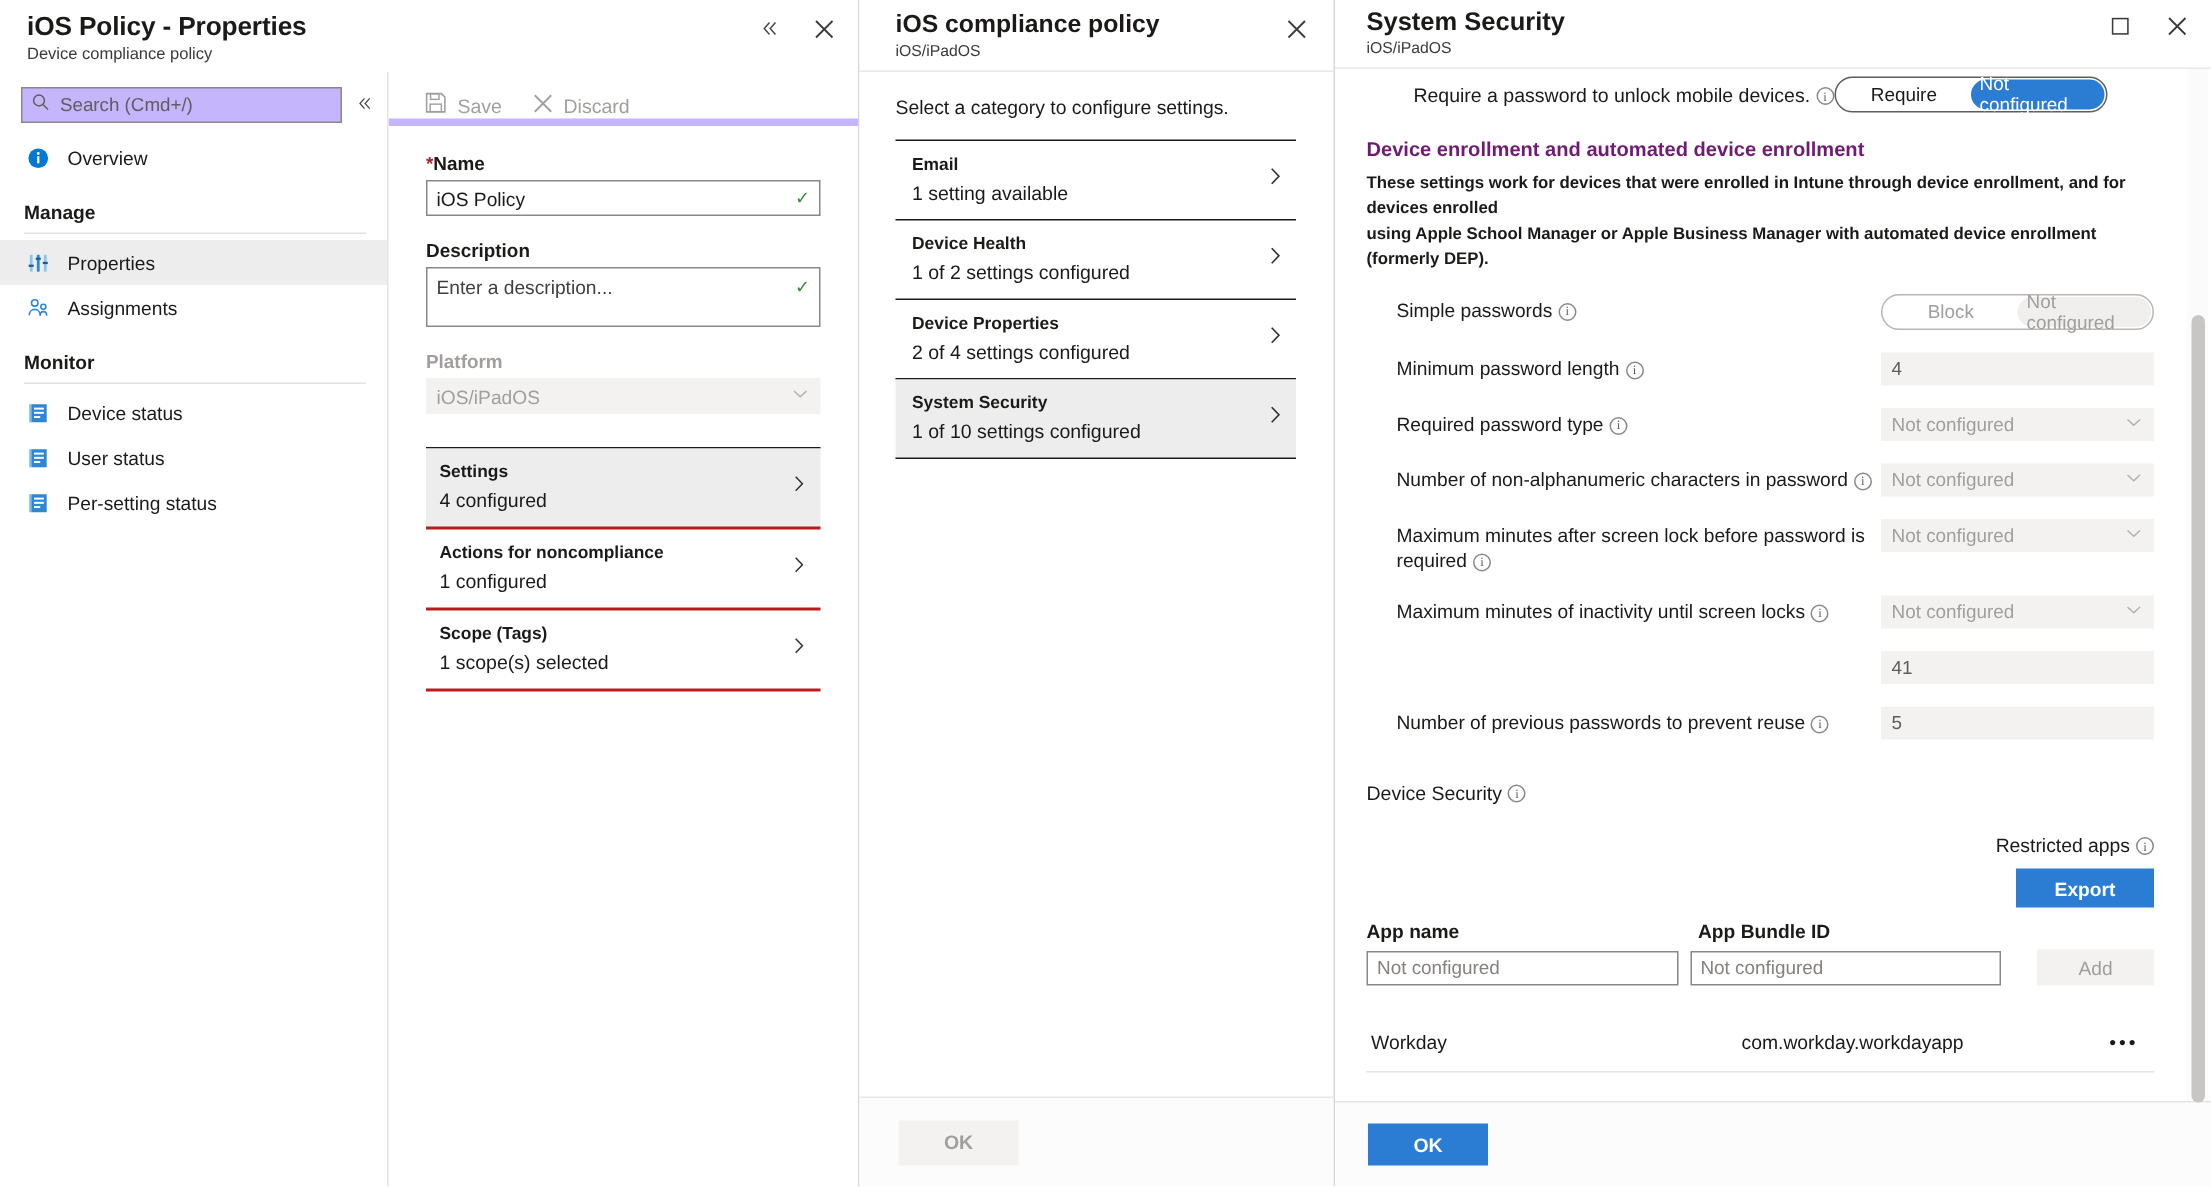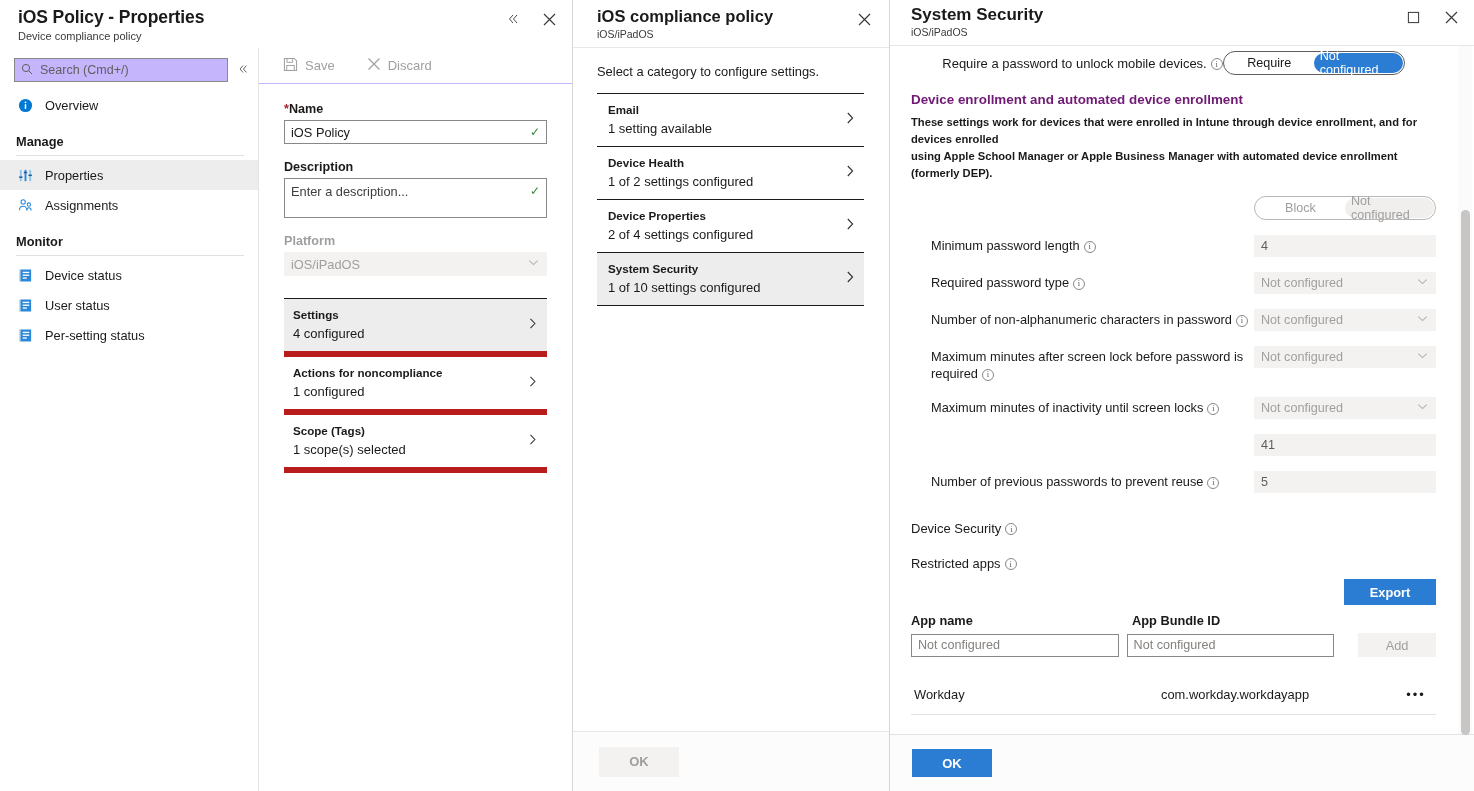--- a/index.html
+++ b/index.html
@@ -33,40 +33,40 @@
 
   .nav-item { height: 30px; display:flex; align-items:center; gap: 11px; padding-left: 16px;
               font-size: 12.8px; color:#1b1a19; cursor:pointer; }
   .nav-item.selected { background:#ededed; }
   .nav-item .ico { width:18px; height:18px; display:flex; align-items:center; justify-content:center; flex:0 0 18px;}
   .nav-group { font-size: 12.8px; font-weight:700; color:#1b1a19; padding: 14px 0 4px 16px; }
   .nav-rule { height:1px; background:#e1e1e1; margin: 2px 14px 4px 16px; }
   .nav-sp { height: 8px; }
 
   .form { flex:1; display:flex; flex-direction:column; min-width:0; }
-  .cmdbar { height: 36px; display:flex; align-items:center; gap: 32px; padding-left: 24px;
-            border-bottom:1px solid #c4b5fd; }
+  .cmdbar { height: 36px; display:flex; align-items:flex-end; gap: 20px; padding-left: 24px;
+            border-bottom:5px solid #c4b5fd; }
   .cmd { display:flex; align-items:center; gap:7px; font-size: 13px; color:#a19f9d; cursor:default; }
   .form-body { padding: 18px 25px 0 25px; }
   .lbl { font-size: 12.6px; font-weight:600; color:#1b1a19; margin-bottom: 4px; }
   .lbl .req { color:#a4262c; font-weight:700; }
   .lbl.dim { color:#a19f9d; }
   .tbox { width: 263px; height: 24px; border:1px solid #8a8886; background:#fff;
           display:flex; align-items:center; padding: 0 6px; font-size: 12.8px; }
   .tbox.area { height: 40px; align-items:flex-start; padding-top: 5px; }
   .tbox .val { flex:1; color:#1b1a19; }
   .tbox .val.ph { color:#404040; }
   .tick { color:#3a8a3a; font-size: 12px; }
   .fld-gap { height: 16px; }
   .sel-disabled { width: 263px; height: 24px; background:#f3f2f1; border:1px solid transparent;
                   display:flex; align-items:center; padding: 0 6px; font-size: 12.8px; color:#a19f9d; }
   .sel-disabled .chev { margin-left:auto; color:#b3b0ad; }
 
   .stack { margin-top: 22px; width: 263px; border-top:1px solid #1b1a19; }
-  .stack-row { border-bottom:6px solid #b91c1c; padding: 9px 0 10px 9px; position:relative; cursor:pointer; }
+  .stack-row { border-bottom:2px solid #b91c1c; padding: 9px 0 10px 9px; position:relative; cursor:pointer; }
   .stack-row.active { background:#ededed; }
   .stack-t { font-size: 11.6px; font-weight:600; color:#1b1a19; }
   .stack-v { font-size: 13px; color:#1b1a19; margin-top: 5px; }
   .stack-row .chev { position:absolute; right: 8px; top: 50%; transform: translateY(-50%); color:#323130; }
 
   
   .panel2 { width: 317px; height:791px; background:#fff; border-right:1px solid #d6d6d6;
             display:flex; flex-direction:column; position:relative; }
   .p2-header { height: 48px; position:relative; padding: 6px 0 0 24px; border-bottom:1px solid #e8e8e8; }
   .p2-title { font-size: 16.5px; font-weight:600; color:#1b1a19; line-height:21px; }
@@ -113,21 +113,21 @@
   .srow { display:flex; align-items:flex-start; margin-bottom: 15px; }
   .srow .s-lbl { flex: 0 0 320px; font-size: 12.8px; color:#1b1a19; line-height: 17px; padding-top: 2px; }
   .srow .s-ctl { flex: 1; display:flex; justify-content:flex-end; }
   .inp-dim { width: 182px; height: 22px; background:#f3f2f1; display:flex; align-items:center;
              padding: 0 7px; font-size: 12.6px; color:#605e5c; }
   .inp-dim.ph { color:#a19f9d; }
   .inp-dim .chev { margin-left:auto; color:#b3b0ad; }
 
   .dev-sec { margin-top: 28px; }
   .dev-sec .h { font-size: 13px; color:#1b1a19; margin-bottom: 20px; }
-  .restricted { font-size: 12.9px; color:#1b1a19; }
+  .restricted { font-size: 12.9px; color:#1b1a19;text-align:right; }
   .export-wrap { display:flex; justify-content:flex-end; margin-top: 8px; }
   .btn-export { background:#2b7cd3; color:#fff; font-size: 12.8px; font-weight:600;
                 height: 26px; width: 92px; border:none; font-family:inherit; cursor:pointer; }
   .apps-tbl { margin-top: 8px; }
   .apps-head { display:flex; font-size: 12.8px; font-weight:700; color:#1b1a19; padding-bottom: 5px; }
   .apps-head .c1 { width: 221px; }
   .apps-head .c2 { flex:1; }
   .apps-input-row { display:flex; align-items:center; gap: 8px; }
   .t-inp { height: 23px; border:1px solid #8a8886; background:#fff; display:flex; align-items:center;
            padding: 0 6px; font-size: 12.6px; color:#84817e; }
@@ -454,20 +454,23 @@
         </div>
       </div>
 
       <div class="sect-h">Device enrollment and automated device enrollment</div>
       <div class="sect-p">These settings work for devices that were enrolled in Intune through device enrollment, and for devices enrolled</div>
       <div class="sect-p">using Apple School Manager or Apple Business Manager with automated device enrollment (formerly DEP).</div>
 
       <div class="settings">
 
         <div class="srow">
+          <div class="s-lbl">
+            <span>Simple passwords</span><span class="info">i</span>
+          </div>
           <div class="s-ctl">
             <div class="pill disabled">
               <div class="seg">Block</div>
               <div class="seg on">Not configured</div>
             </div>
           </div>
         </div>
 
         <div class="srow">
           <div class="s-lbl">

